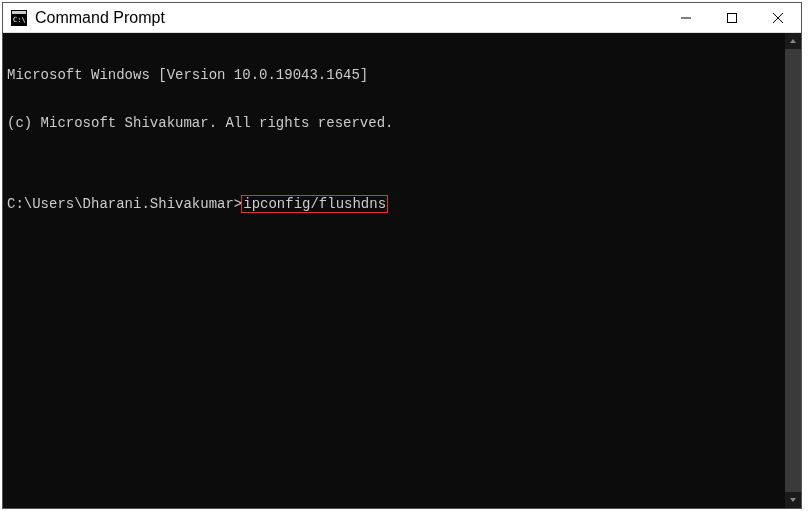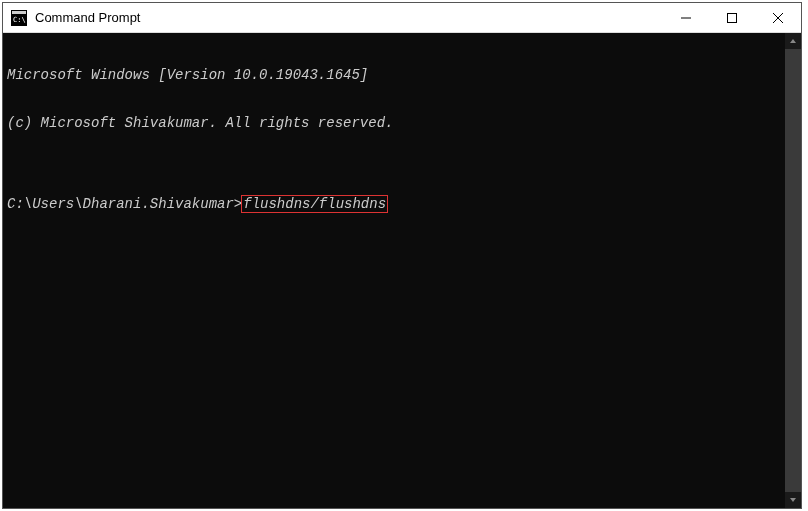--- a/index.html
+++ b/index.html
@@ -36,21 +36,21 @@
       margin-right: 8px;
       display: inline-flex;
       align-items: center;
       justify-content: center;
     }
     .titlebar-icon svg {
       width: 16px;
       height: 16px;
     }
     .titlebar-title {
-      font-size: 13px;
+      font-size: 16px;
       color: #000;
       flex: 1;
     }
     .window-controls {
       display: flex;
       height: 100%;
     }
     .window-control {
       width: 46px;
       height: 100%;
@@ -75,21 +75,20 @@
       padding: 2px 4px;
       font-family: Consolas, "Courier New", monospace;
       font-size: 14px;
       line-height: 16px;
       color: #cccccc;
       white-space: pre;
       overflow: hidden;
     }
     .terminal-line {
       white-space: pre;
-      font-style: italic;
     }
     .highlighted-command {
       border: 1px solid #d33;
       padding: 0 1px;
       margin-left: -1px;
       display: inline-block;
     }
     .scrollbar {
       width: 16px;
       background: #1a1a1a;
@@ -146,21 +145,21 @@
             <line x1="10" y1="0" x2="0" y2="10" stroke="#000" stroke-width="1"></line>
           </svg>
       </div>
     </div>
   </div>
   <div class="terminal-area">
     <div class="terminal-content">
       <div class="terminal-line">Microsoft Windows [Version 10.0.19043.1645]</div>
       <div class="terminal-line">(c) Microsoft Shivakumar. All rights reserved.</div>
       <div class="terminal-line"></div>
-      <div class="terminal-line"><span>C:\Users\Dharani.Shivakumar&gt;</span><span class="highlighted-command">flushdns/flushdns</span></div>
+      <div class="terminal-line"><span>C:\Users\Dharani.Shivakumar&gt;</span><span class="highlighted-command">ipconfig/flushdns</span></div>
     </div>
     <div class="scrollbar">
       <div class="scroll-arrow">
         <svg viewBox="0 0 8 8" width="8" height="8">
             <path d="M4 2 L7 6 L1 6 Z" fill="#888"></path>
           </svg>
       </div>
       <div class="scroll-track">
         <div class="scroll-thumb"></div>
       </div>

